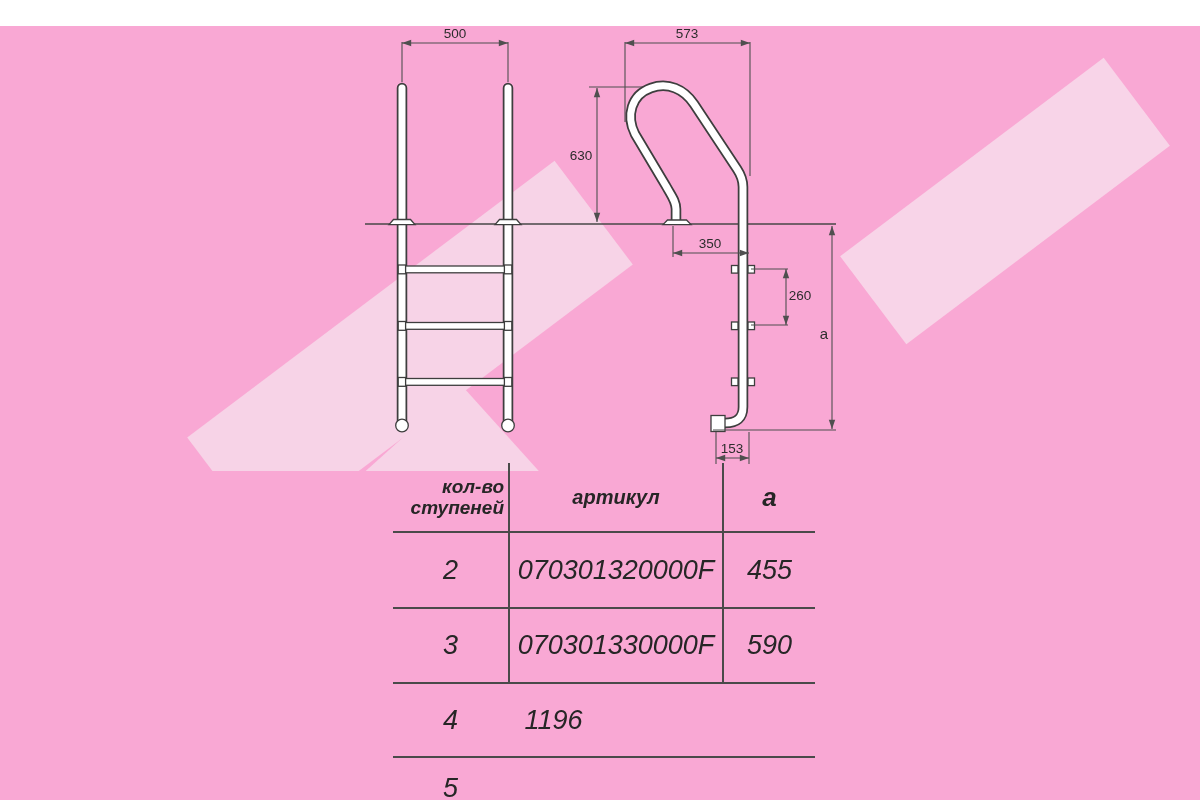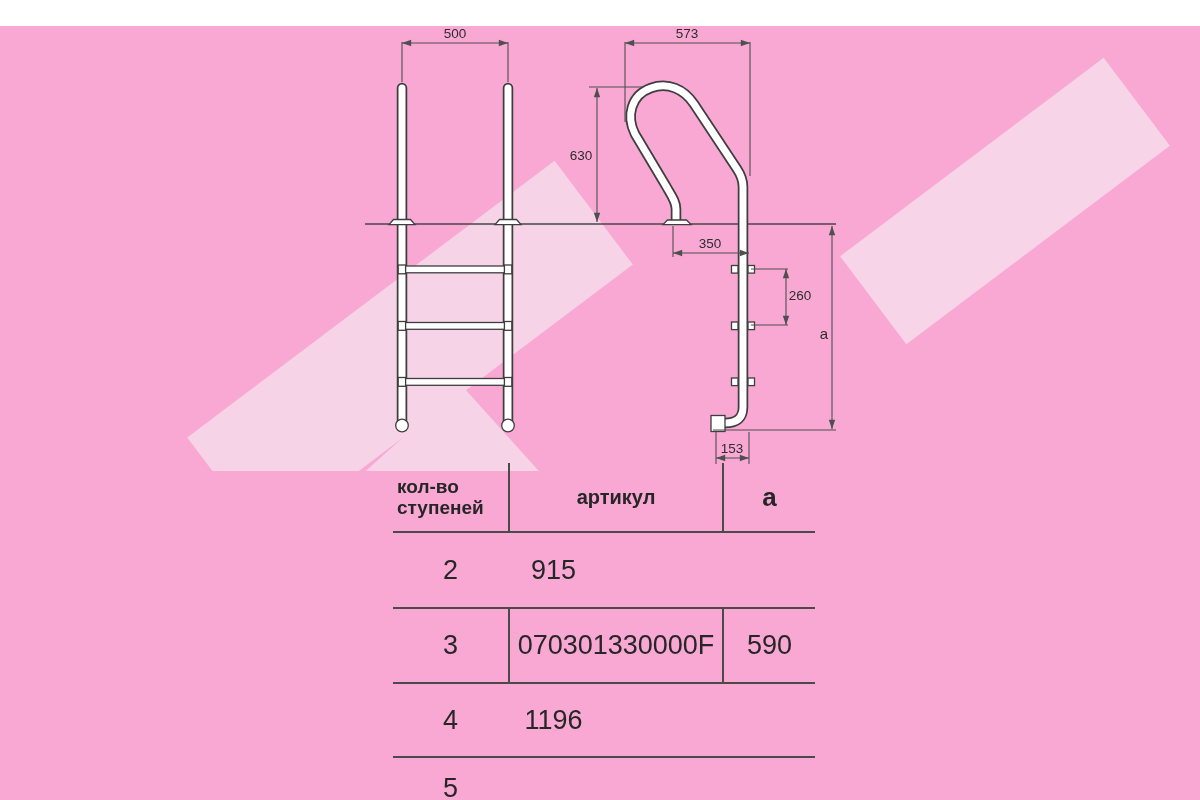--- a/index.html
+++ b/index.html
@@ -13,21 +13,21 @@
   .deck{stroke:#474747;stroke-width:1.4;fill:none;}
   .tube-dark{stroke:#3e3e3e;fill:none;}
   .tube-core{stroke:#ffffff;fill:none;}
   .part{fill:#ffffff;stroke:#3e3e3e;stroke-width:1.3;}
   text.dim{font-size:13.5px;fill:#2d2d2d;}
   text.dim-a{font-size:15px;fill:#2d2d2d;}
 
   
   .dtable{position:absolute;left:393px;top:437px;width:422px;color:#262626;}
   .trow{display:flex;box-sizing:border-box;}
-  .trow > div{display:flex;align-items:center;justify-content:center;box-sizing:border-box;text-align:left;}
+  .trow > div{display:flex;align-items:center;justify-content:center;box-sizing:border-box;text-align:right;font-style:italic;}
   .c1{width:115px;}
   .c2{width:216px;border-left:2px solid #4a4a4a;border-right:2px solid #4a4a4a;}
   .c3{width:91px;}
   .thead{height:70px;border-bottom:2px solid #4a4a4a;font-weight:bold;}
   .thead .c1{font-size:19px;line-height:21px;padding:0 4px;}
   .thead .c2{font-size:20px;}
   .thead .c3{font-size:26px;}
   .tbodyrow{font-size:27px;}
   .r1{height:76px;border-bottom:2px solid #4a4a4a;}
   .r2{height:75px;border-bottom:2px solid #4a4a4a;}
@@ -149,21 +149,22 @@
   </svg>
 
   <div class="dtable">
     <div class="trow thead">
       <div class="c1">кол-во ступеней</div>
       <div class="c2">артикул</div>
       <div class="c3">a</div>
     </div>
     <div class="trow tbodyrow r1">
       <div class="c1">2</div>
-      <div class="c3">915</div>
+      <div class="c2">070301320000F</div>
+      <div class="c3">455</div>
     </div>
     <div class="trow tbodyrow r2">
       <div class="c1">3</div>
       <div class="c2">070301330000F</div>
       <div class="c3">590</div>
     </div>
     <div class="trow tbodyrow r3">
       <div class="c1">4</div>
       <div class="c3">1196</div>
     </div>

